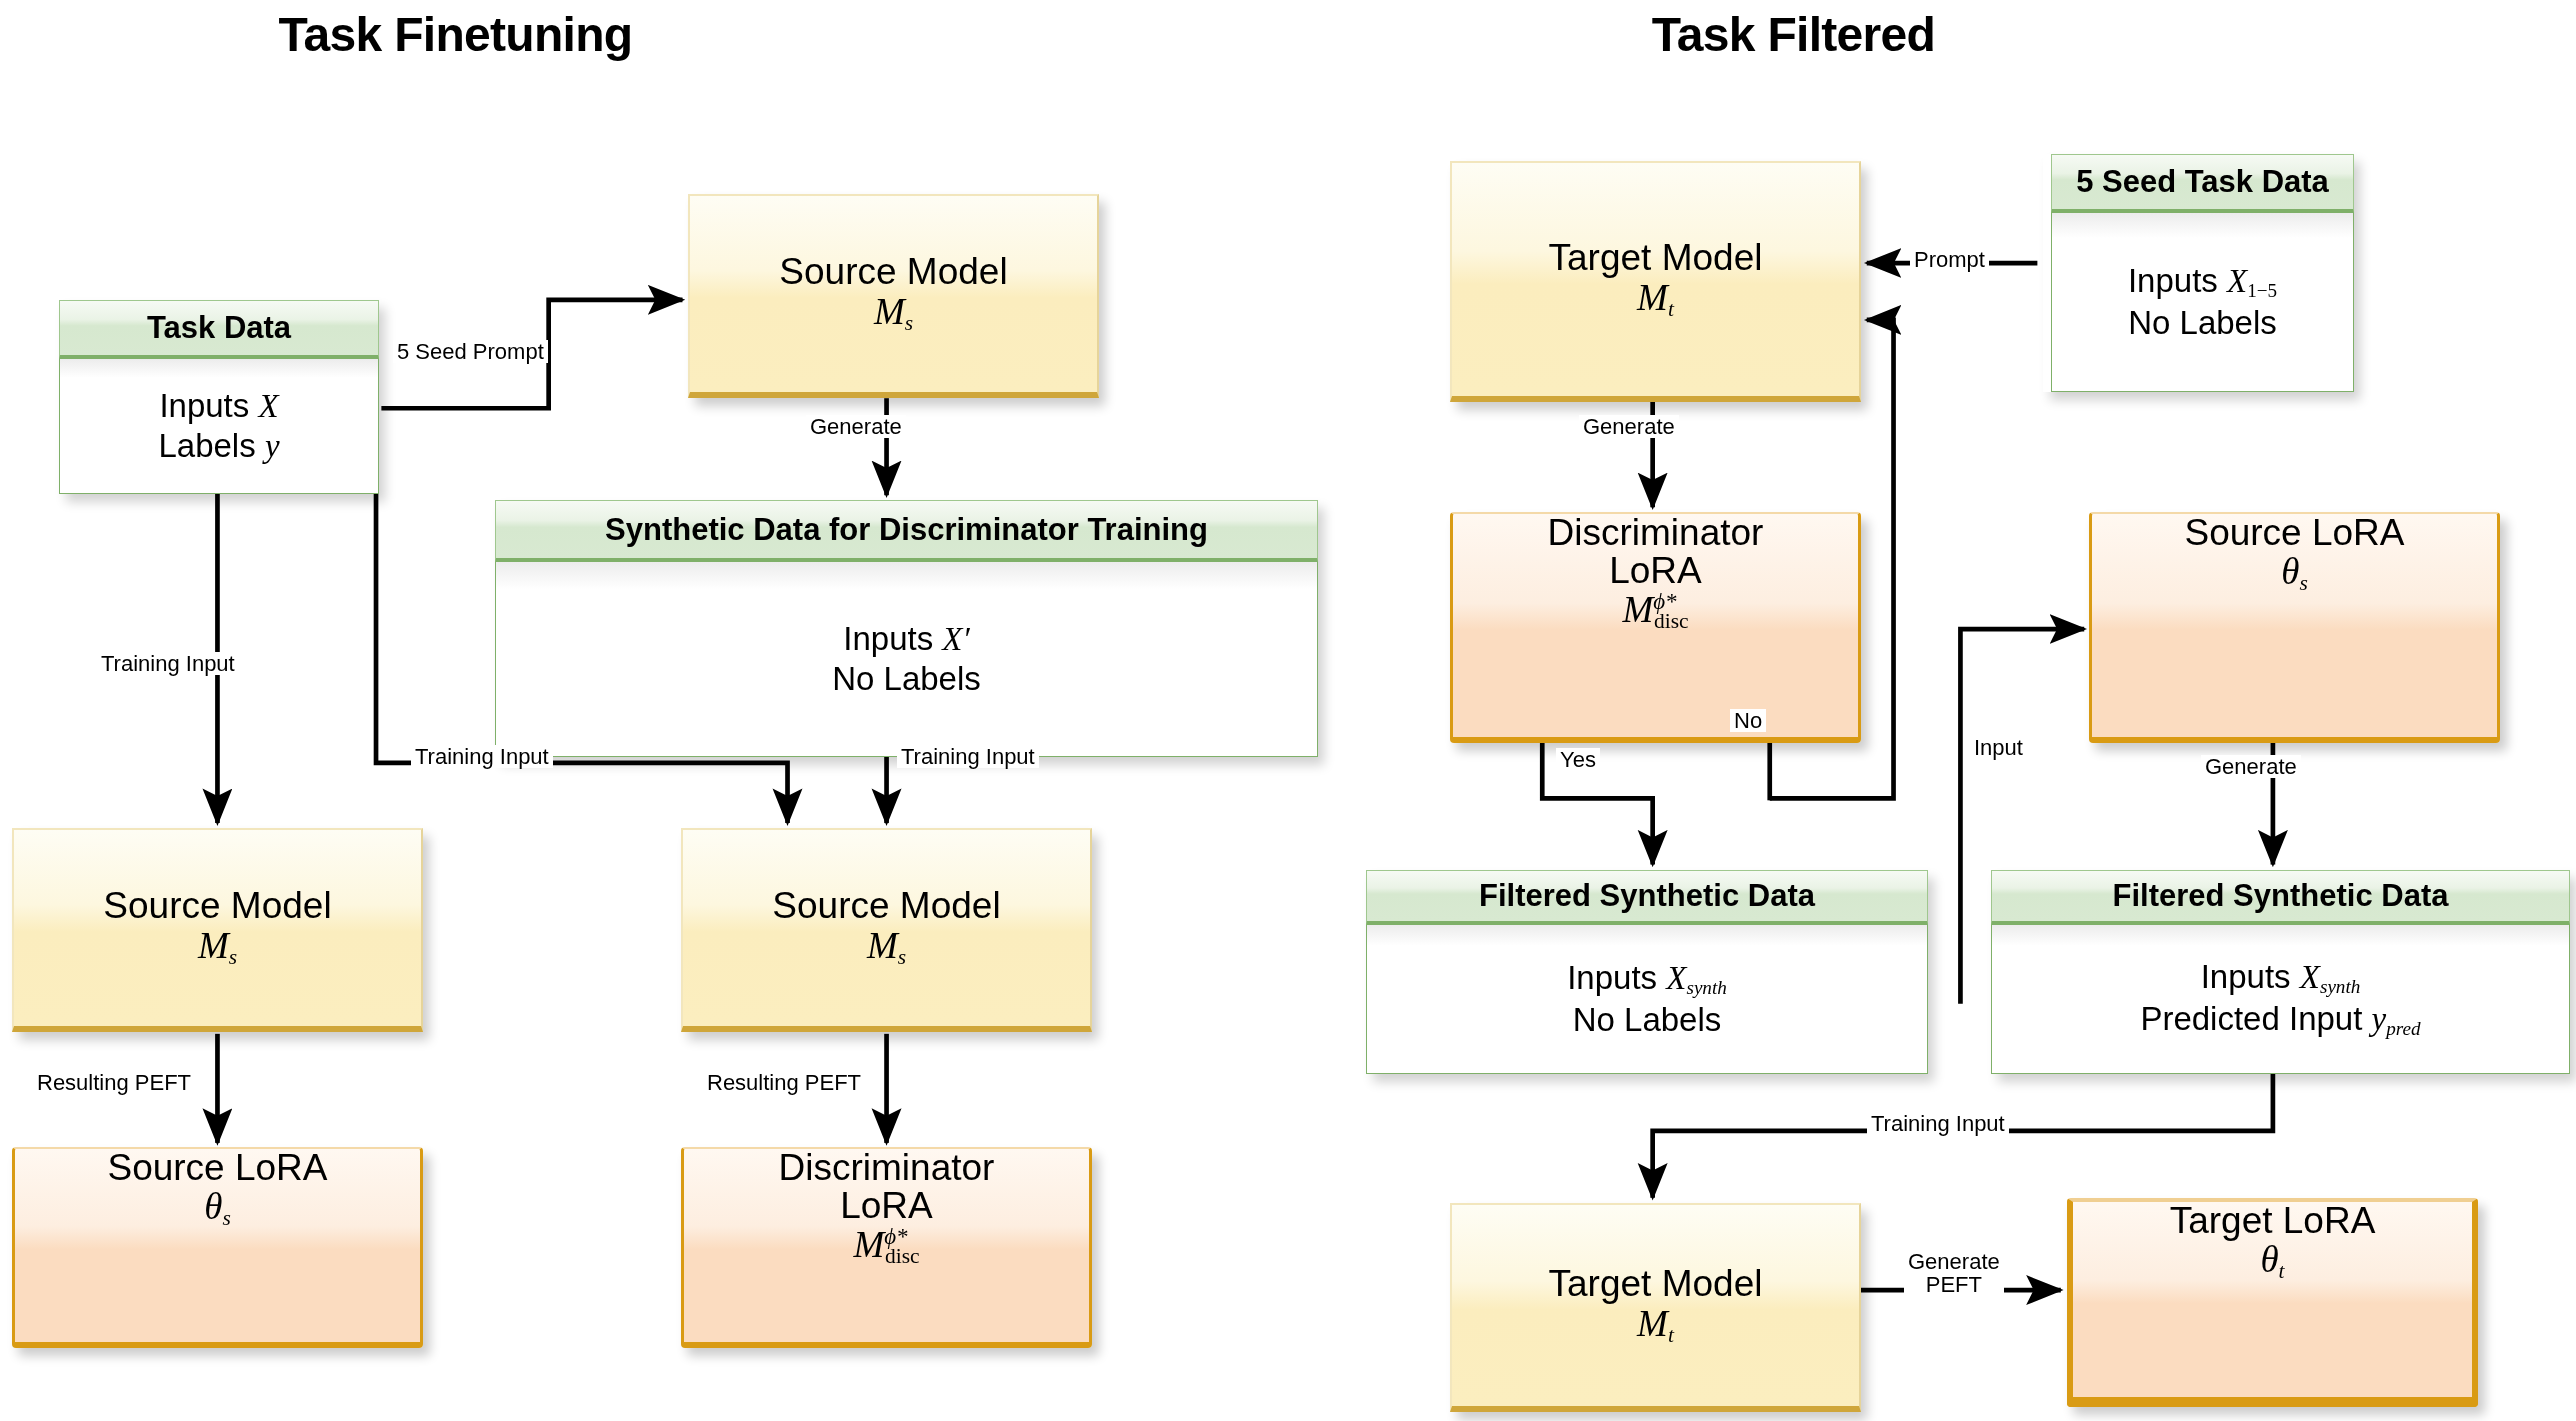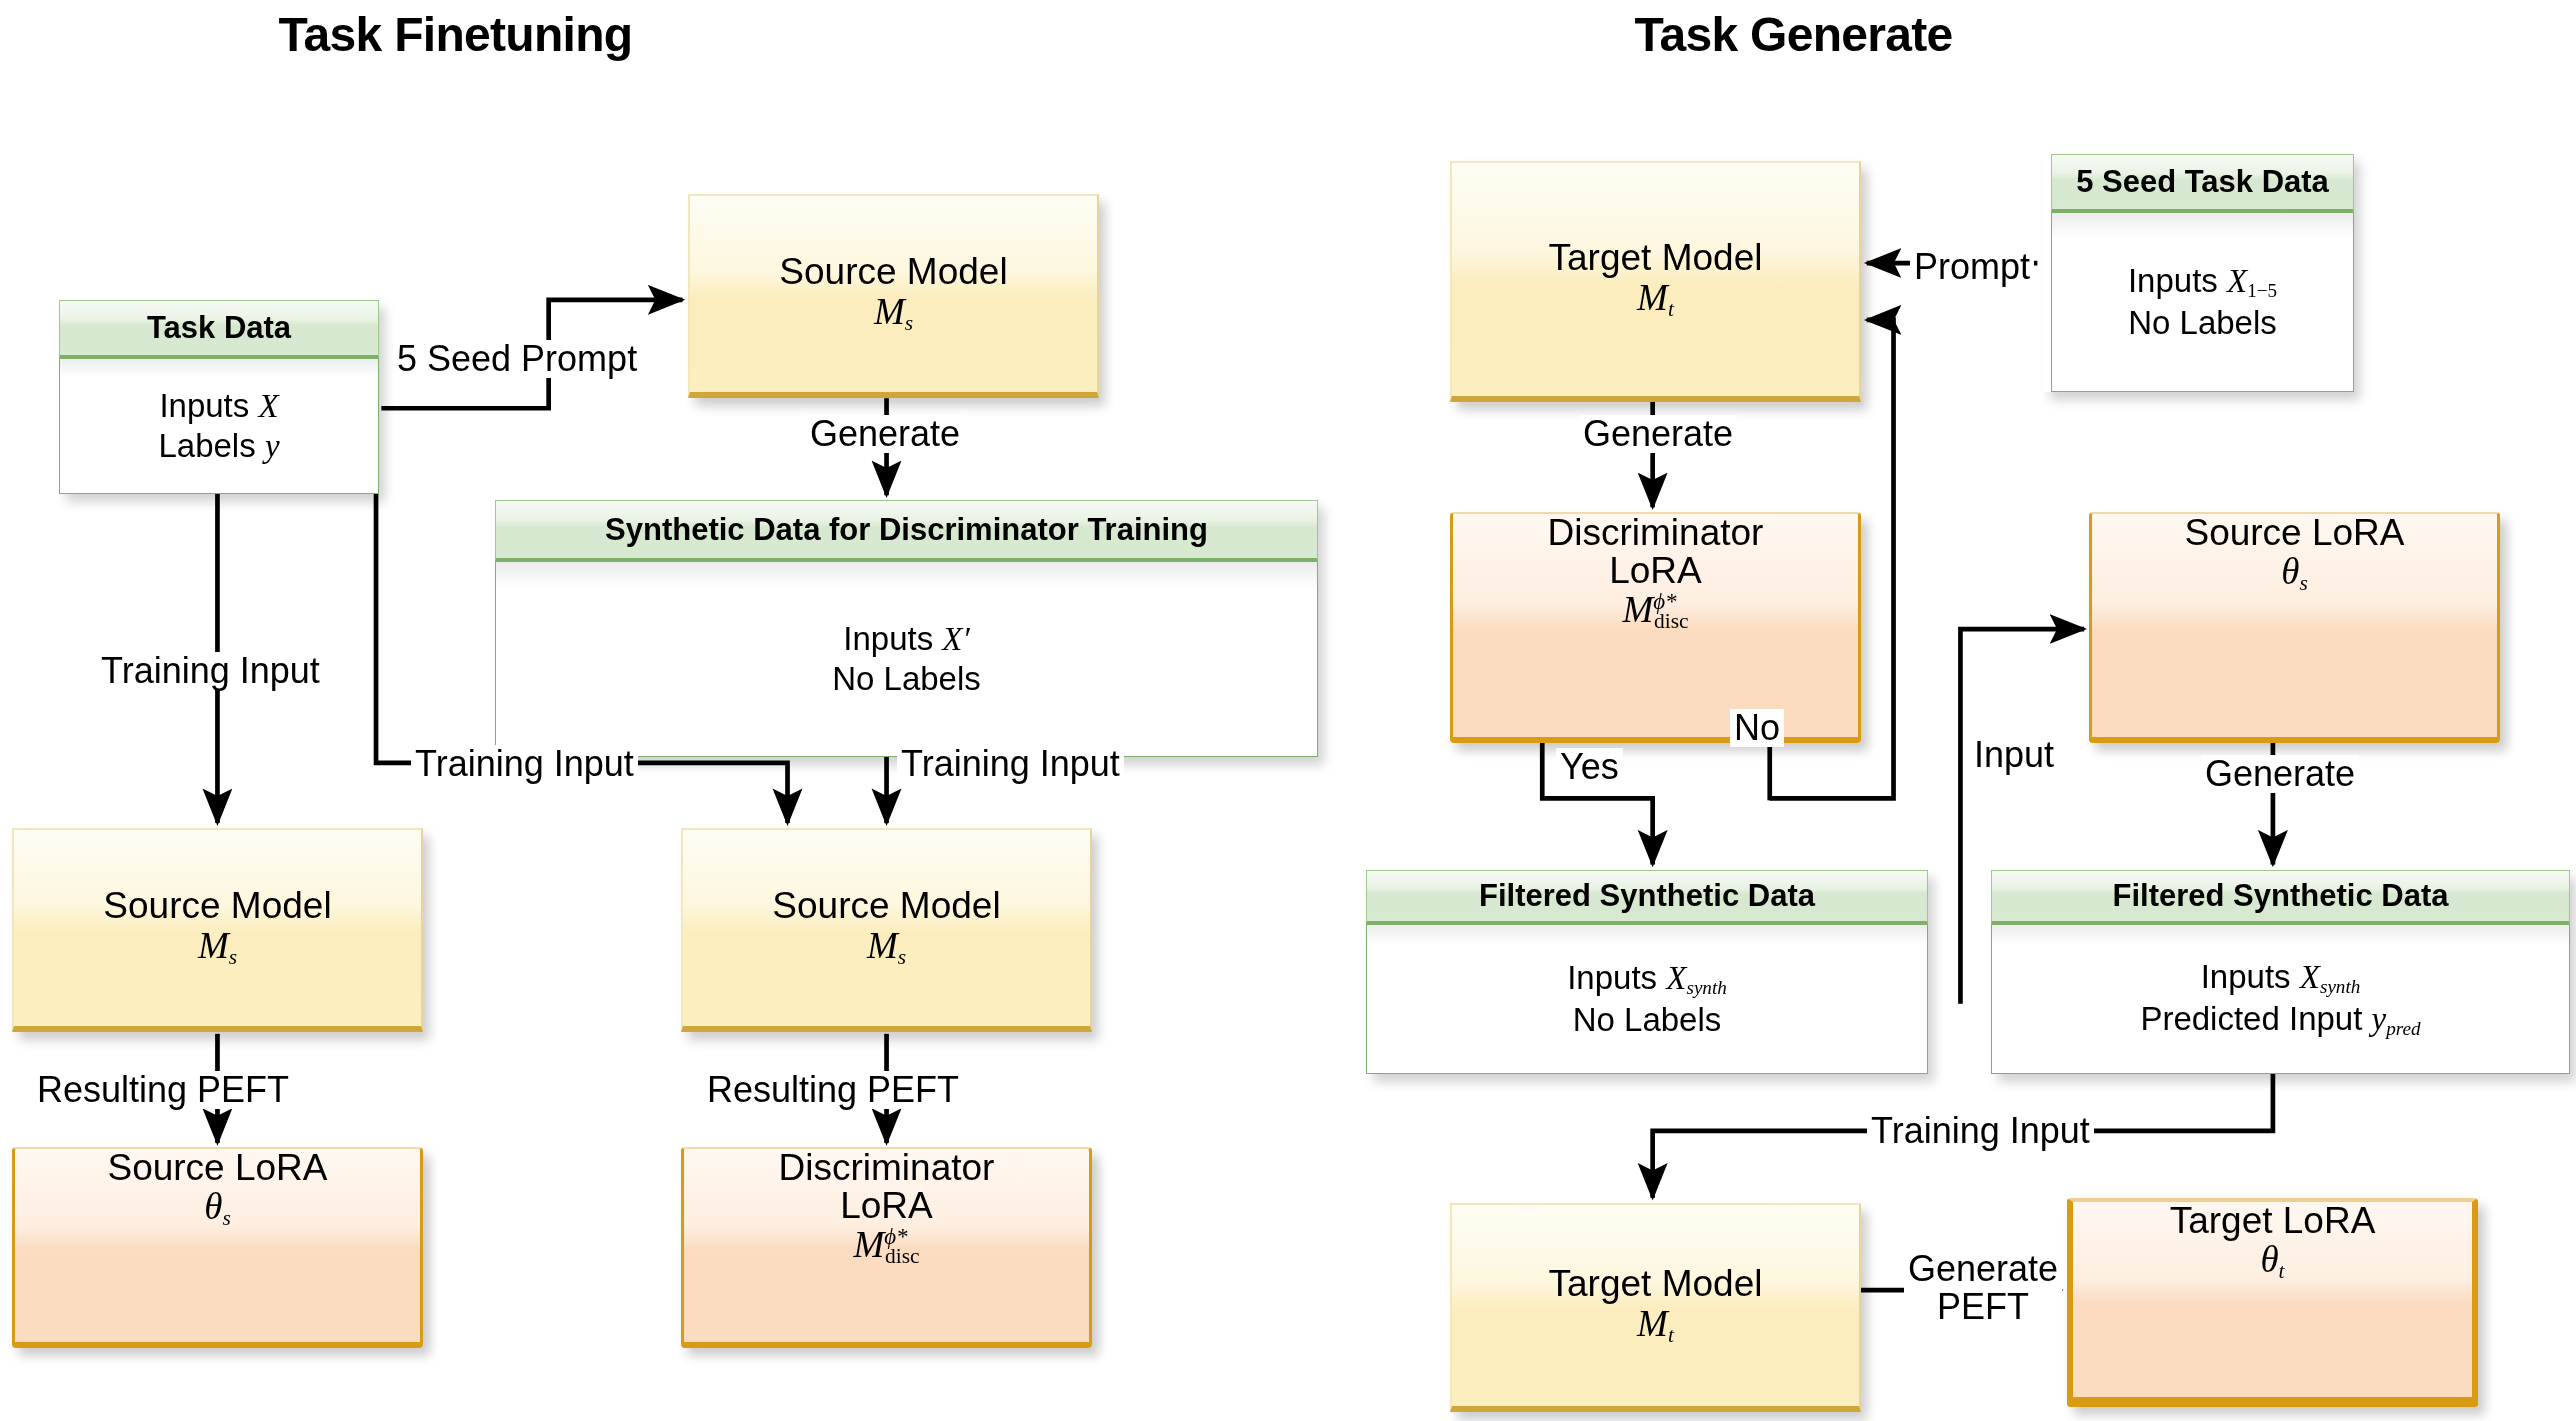--- a/index.html
+++ b/index.html
@@ -72,21 +72,21 @@
 
   
   .mi{font-family:"Liberation Serif",serif;font-style:italic;}
   .mr{font-family:"Liberation Serif",serif;font-style:normal;}
   sub.sb{font-size:.58em;font-family:"Liberation Serif",serif;font-style:italic;vertical-align:-.28em;}
   sub.sbr{font-size:.58em;font-family:"Liberation Serif",serif;font-style:normal;vertical-align:-.28em;}
   sup.sp{font-size:.62em;font-family:"Liberation Serif",serif;font-style:italic;vertical-align:.55em;}
 
   
   .elabel{
-    position:absolute;font-size:36px;color:#000;background:#fff;
+    position:absolute;font-size:22px;color:#000;background:#fff;
     padding:0 4px;white-space:nowrap;line-height:1.06;text-align:center;
   }
   svg.edges{position:absolute;left:0;top:0;width:2576px;height:1422px;pointer-events:none;}
 </style>
 </head>
 <body>
 
 <div id="stage">
 
   <svg class="edges" viewBox="0 0 3850 2125">
@@ -127,21 +127,21 @@
 
       <path d="M2775,1928 L3080,1928"></path>
     </g>
 
     <g stroke="#000" stroke-width="7" fill="none">
       <path d="M2645,1110 L2645,1196"></path>
     </g>
   </svg>
 
   <div class="panel-title" style="left:201px;top:6.7px;width:509px;">Task Finetuning</div>
-  <div class="panel-title" style="left:1539px;top:6.7px;width:509px;">Task Generate</div>
+  <div class="panel-title" style="left:1539px;top:6.7px;width:509px;">Task Filtered</div>
 
   <div class="node data" style="left:59px;top:300px;width:320px;height:194px;">
     <div class="hdr" style="height:59px;">Task Data</div>
     <div class="bdy">
       <div class="r"><span>Inputs </span><span class="mi">X</span></div>
       <div class="r"><span>Labels </span><span class="mi">y</span></div>
     </div>
   </div>
 
   <div class="node model" style="left:688px;top:194px;width:411px;height:204px;">

